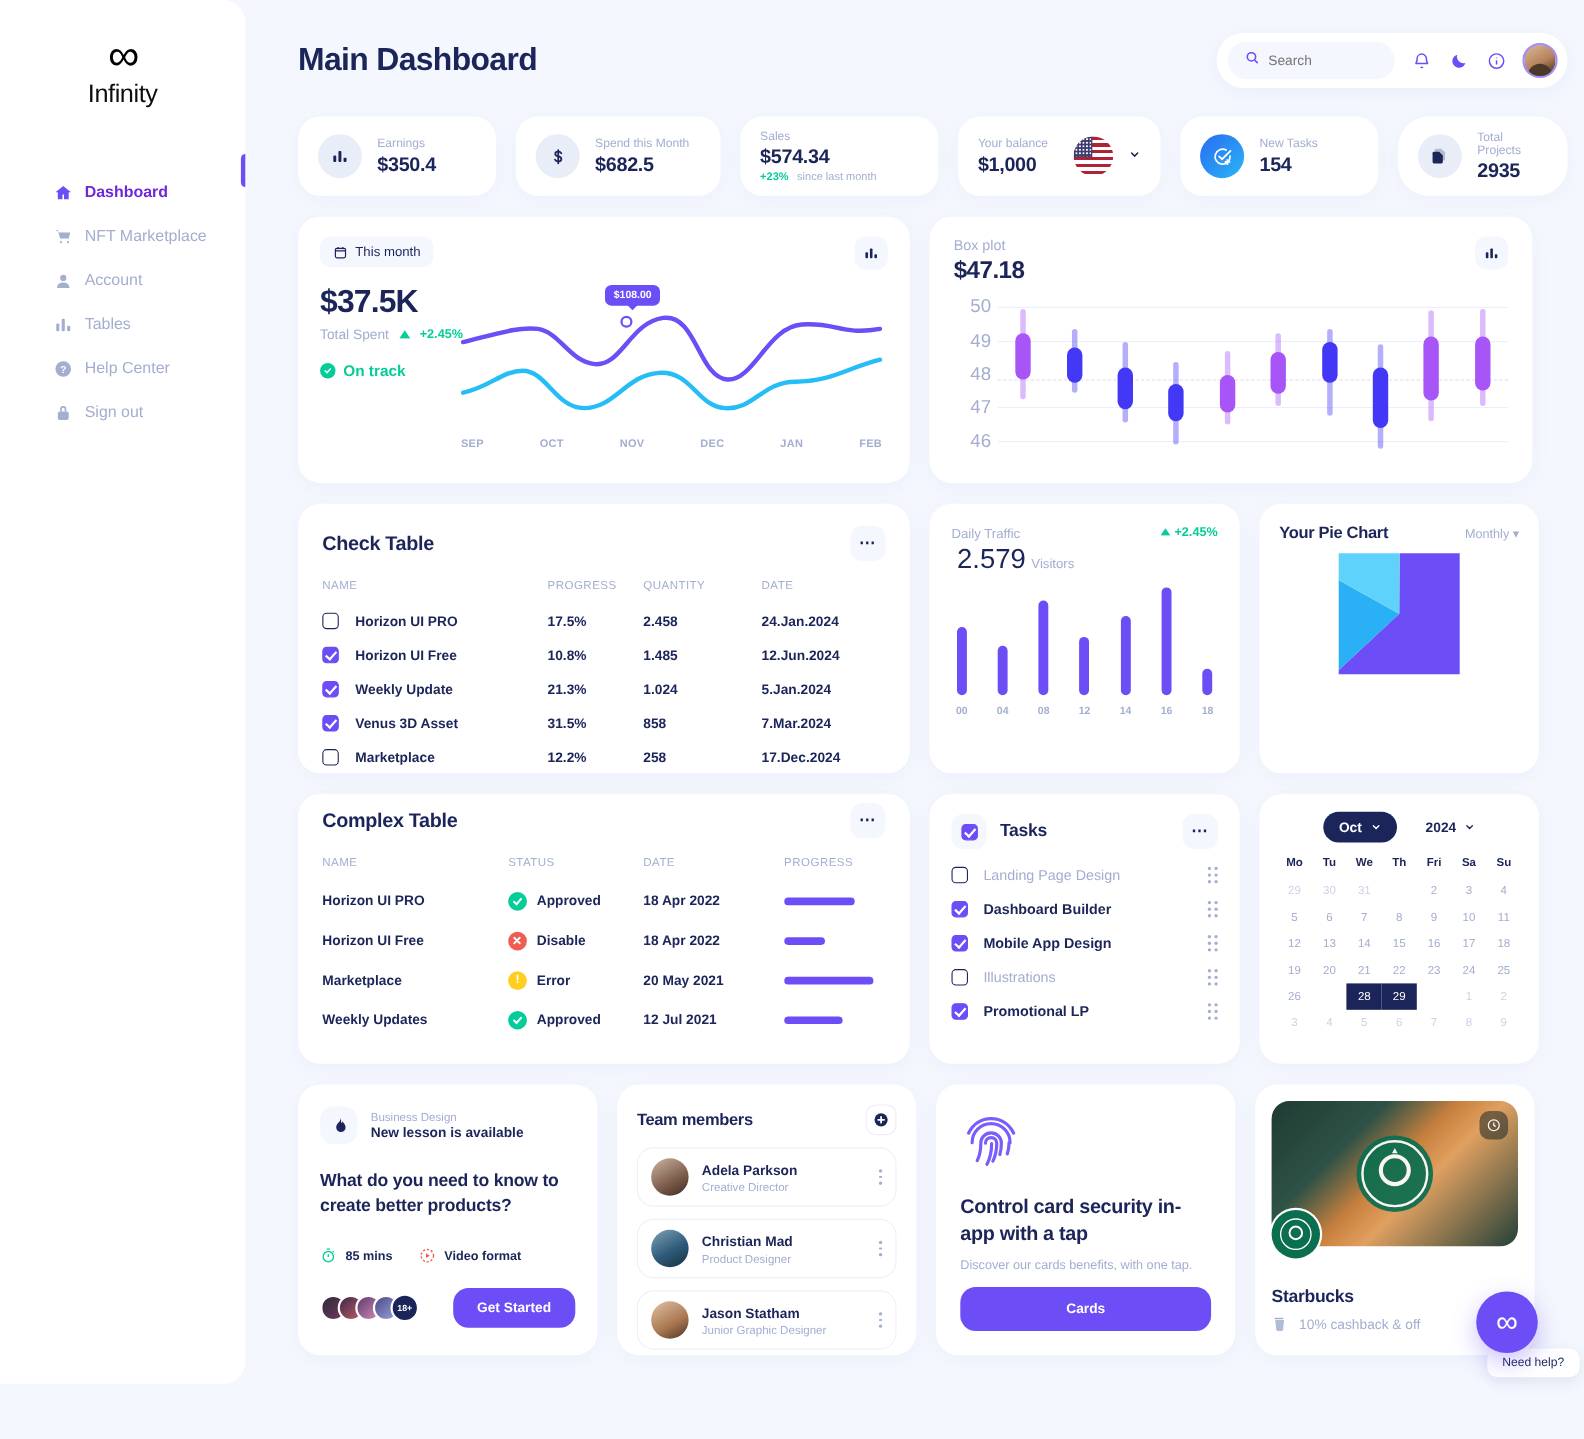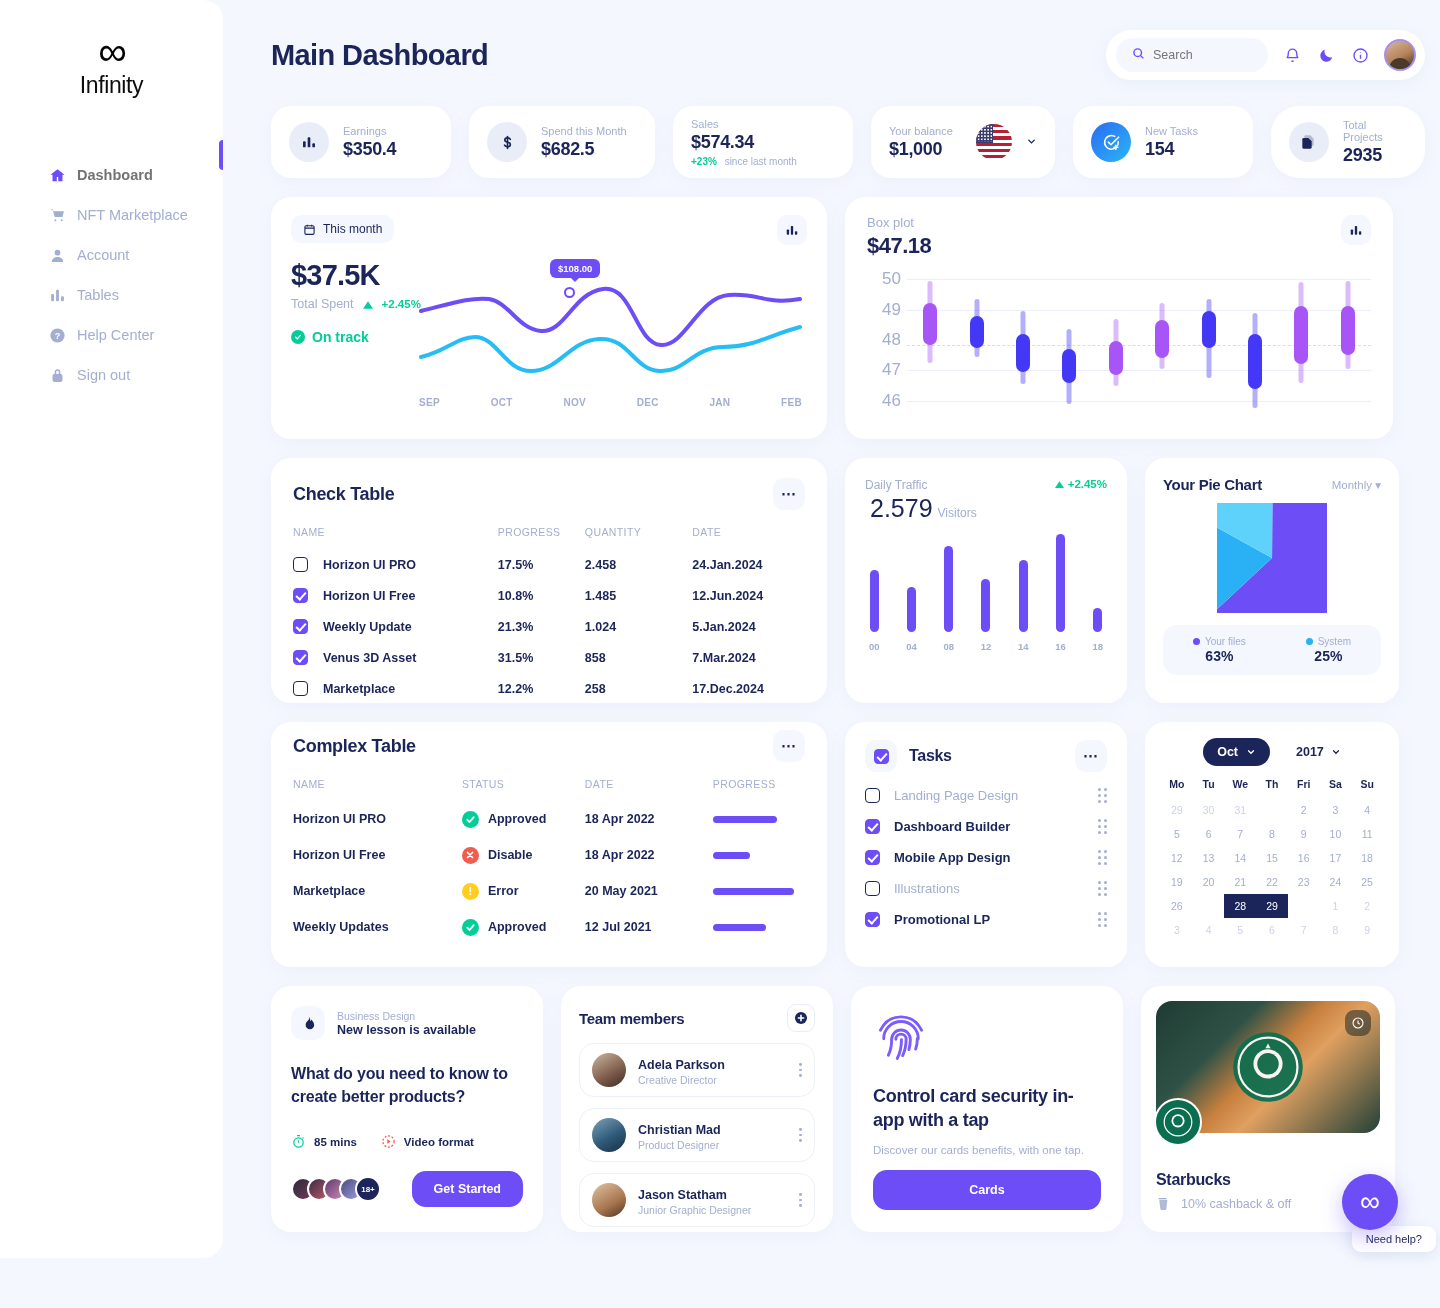--- a/index.html
+++ b/index.html
@@ -23,21 +23,21 @@
   .brand { text-align: center; padding-bottom: 18px; }
   .brand-logo { font-size: 40px; line-height: 34px; letter-spacing: -2px; color: #000; font-weight: 400; }
   .brand-name { font-size: 23px; font-weight: 400; letter-spacing: -0.4px; color: #0d0d0d; margin-top: 4px; }
   .nav { margin-top: 38px; }
   .nav-item {
     display: flex; align-items: center; gap: 11px;
     padding: 11px 0 11px 48px;
     font-size: 14.5px; color: #a3aed0; font-weight: 500;
     position: relative; cursor: pointer;
   }
-  .nav-item.active { color: #737373; font-weight: 700; }
+  .nav-item.active { color: #6d28d9; font-weight: 700; }
   .nav-item.active .nav-ico svg { fill: #6c4df6; }
   .nav-ico { width: 18px; height: 18px; display: inline-flex; align-items: center; justify-content: center; }
   .nav-ico svg { fill: #a3aed0; }
   .nav-active-bar {
     position: absolute; right: 0; top: 140px;
     width: 4px; height: 30px; border-radius: 4px 0 0 4px;
     background: #6c4df6;
   }
 
   
@@ -728,36 +728,20 @@
           <span class="pie-drop">
             <span>Monthly</span> ▾
           </span>
         </div>
         <div class="pie-wrap">
           <svg width="110" height="110" viewBox="0 0 42 42">
             <circle cx="21" cy="21" r="15.9155" fill="transparent" stroke="#6c4df6" stroke-width="31.831" stroke-dasharray="63 37" stroke-dashoffset="25"></circle>
             <circle cx="21" cy="21" r="15.9155" fill="transparent" stroke="#2ab0f5" stroke-width="31.831" stroke-dasharray="20 80" stroke-dashoffset="-38"></circle>
             <circle cx="21" cy="21" r="15.9155" fill="transparent" stroke="#5ed2fb" stroke-width="31.831" stroke-dasharray="17 83" stroke-dashoffset="-58"></circle>
           </svg>
-        </div>
-        <div class="pie-legend">
-          <div class="lg">
-            <div class="lg-top">
-                <span class="lg-dot" style="background:#6c4df6"></span>
-              <span>Your files</span>
-              </div>
-            <div class="lg-val">63%</div>
-          </div>
-          <div class="lg">
-            <div class="lg-top">
-                <span class="lg-dot" style="background:#2ab0f5"></span>
-              <span>System</span>
-              </div>
-            <div class="lg-val">25%</div>
-          </div>
         </div>
       </section>
     </div>
 
     <div class="grid-2">
       <section class="card complex-card">
         <div class="card-head">
           <h2 class="card-title">Complex Table</h2>
           <span class="dots-btn">⋯</span>
         </div>
@@ -909,21 +893,21 @@
 
       <section class="card cal-card">
         <div class="cal-head">
           <span class="cal-month">
             <span>Oct</span>
             <svg width="10" height="10" viewBox="0 0 24 24" fill="none" stroke="#fff" stroke-width="3" stroke-linecap="round">
                 <path d="M6 9l6 6 6-6"></path>
               </svg>
           </span>
           <span class="cal-year">
-            <span>2017</span>
+            <span>2024</span>
             <svg width="10" height="10" viewBox="0 0 24 24" fill="none" stroke="#1b2559" stroke-width="3" stroke-linecap="round">
                 <path d="M6 9l6 6 6-6"></path>
               </svg>
           </span>
         </div>
         <div class="cal-grid" id="cal-grid">
             <div class="cal-dow">Mo</div>
             <div class="cal-dow">Tu</div>
             <div class="cal-dow">We</div>
             <div class="cal-dow">Th</div>

